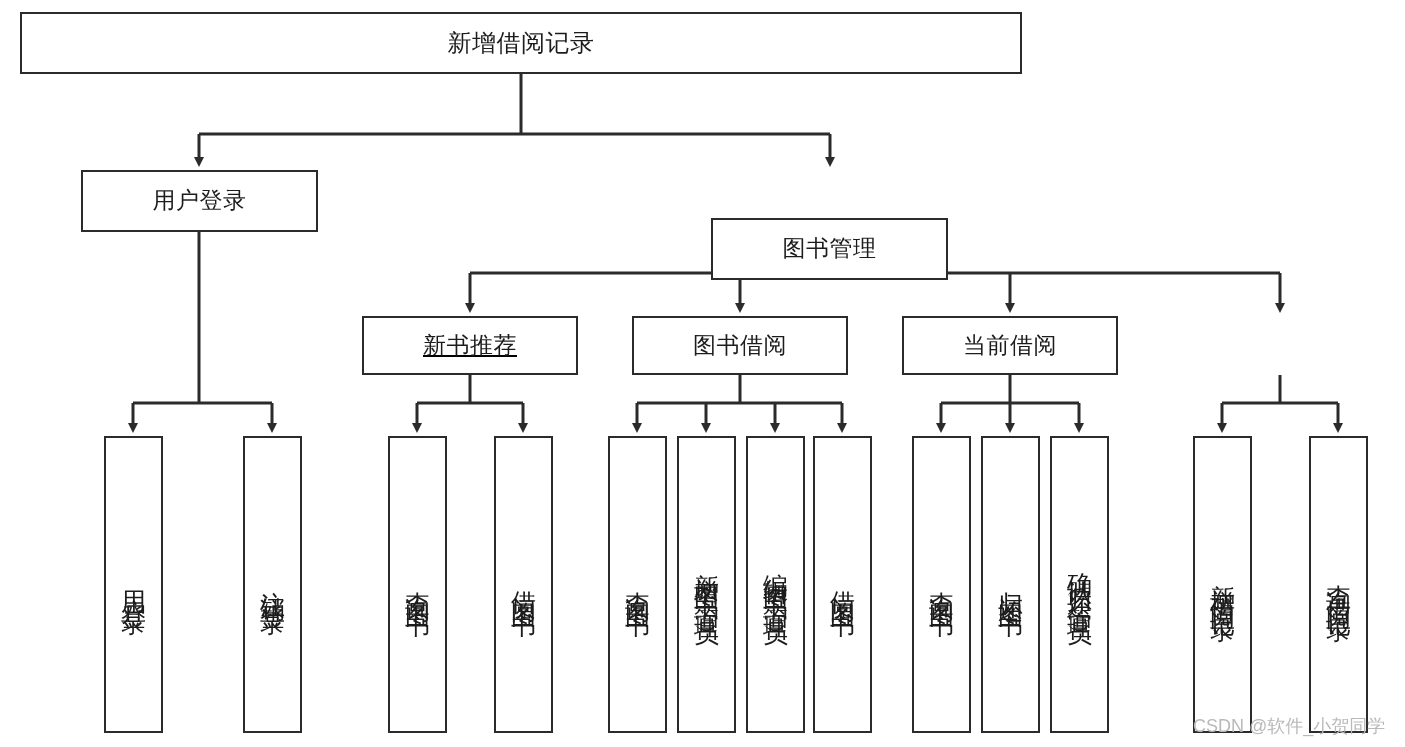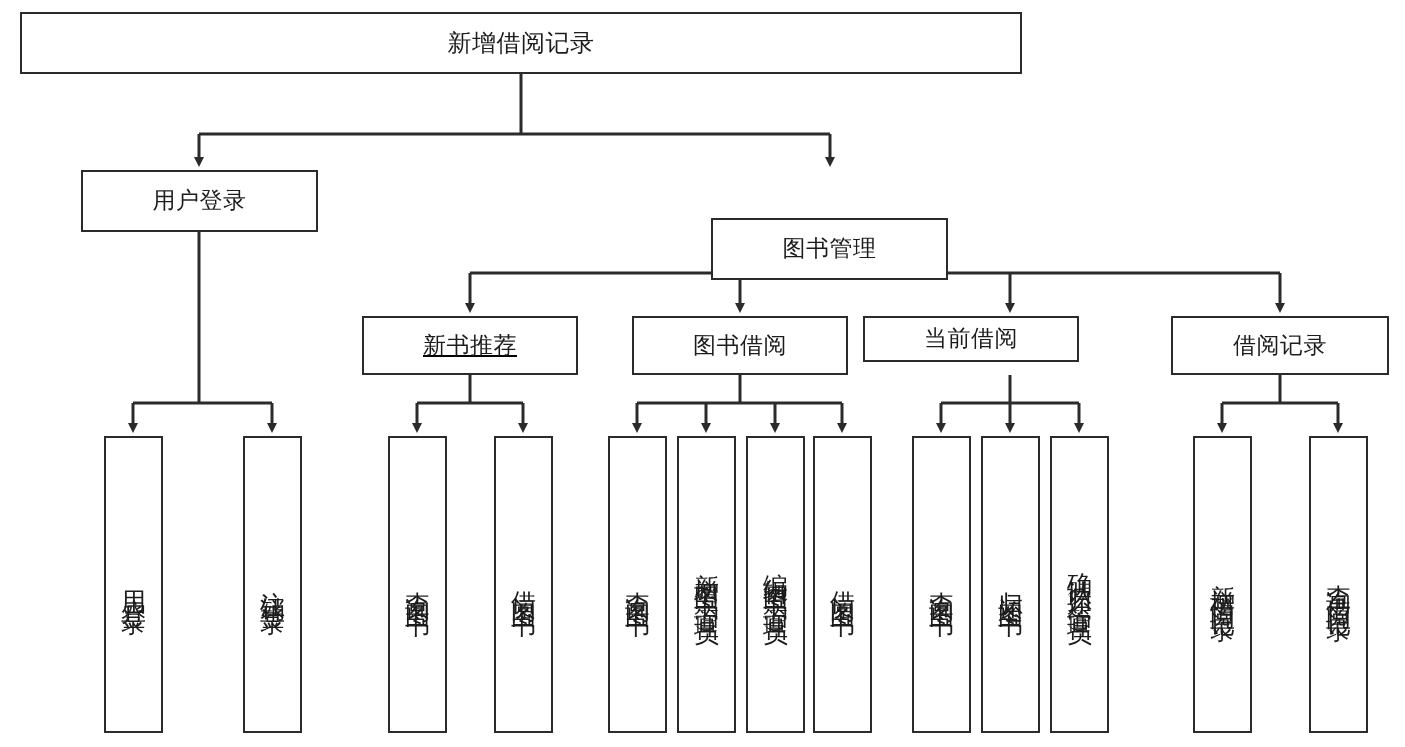--- a/index.html
+++ b/index.html
@@ -136,25 +136,22 @@
   <div class="node h" style="left:711px; top:170px; width:237px; height:62px;margin-top:48px;">
     <span class="lbl">图书管理</span>
   </div>
 
   <div class="node h" style="left:362px; top:316px; width:216px; height:59px;text-decoration:underline;">
     <span class="lbl">新书推荐</span>
   </div>
   <div class="node h" style="left:632px; top:316px; width:216px; height:59px;">
     <span class="lbl">图书借阅</span>
   </div>
-  <div class="node h" style="left:863px; top:316px; width:216px; height:46px;">
+  <div class="node h" style="left:902px; top:316px; width:216px; height:59px;">
     <span class="lbl">当前借阅</span>
-  </div>
-  <div class="node h" style="left:1171px; top:316px; width:218px; height:59px;">
-    <span class="lbl">借阅记录</span>
   </div>
 
   <div class="node v" style="left: 104px; top: 436px; width: 59px; height: 297px; padding-top: 132.5px;">
     <span class="lbl">用户登录</span>
   </div>
   <div class="node v" style="left: 243px; top: 436px; width: 59px; height: 297px; padding-top: 132.5px;">
     <span class="lbl">注销登录</span>
   </div>
 
   <div class="node v" style="left: 388px; top: 436px; width: 59px; height: 297px; padding-top: 132.5px;">
@@ -187,14 +184,15 @@
     <span class="lbl">确认归还（管理员）</span>
   </div>
 
   <div class="node v" style="left: 1193px; top: 436px; width: 59px; height: 297px; padding-top: 125.5px;">
     <span class="lbl">新增借阅记录</span>
   </div>
   <div class="node v" style="left: 1309px; top: 436px; width: 59px; height: 297px; padding-top: 125.5px;">
     <span class="lbl">查询借阅记录</span>
   </div>
 
+  <div class="watermark">CSDN @软件_小贺同学</div>
 
 </div>
 
 </body></html>

